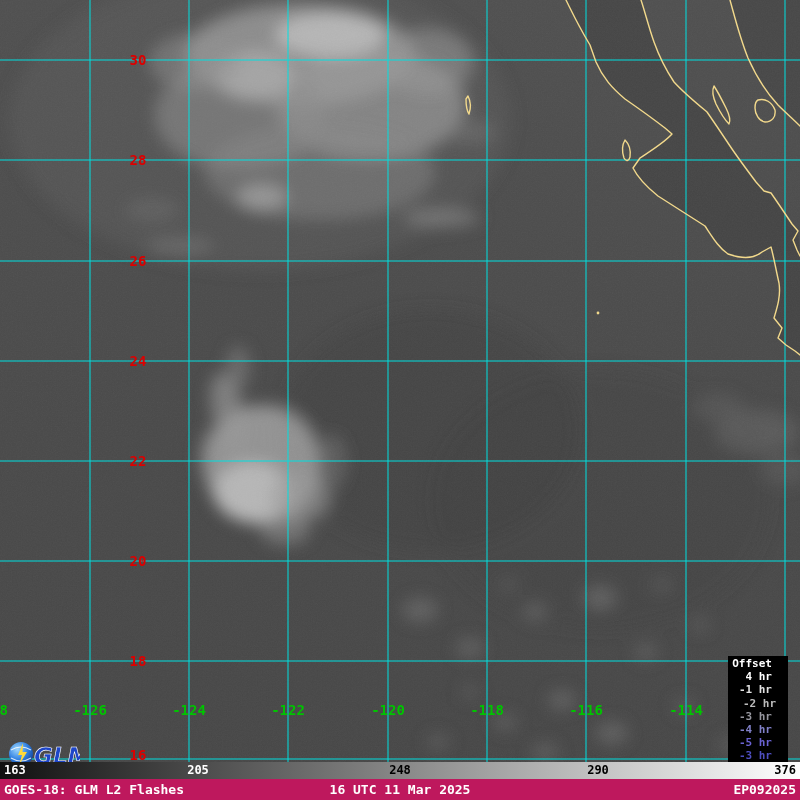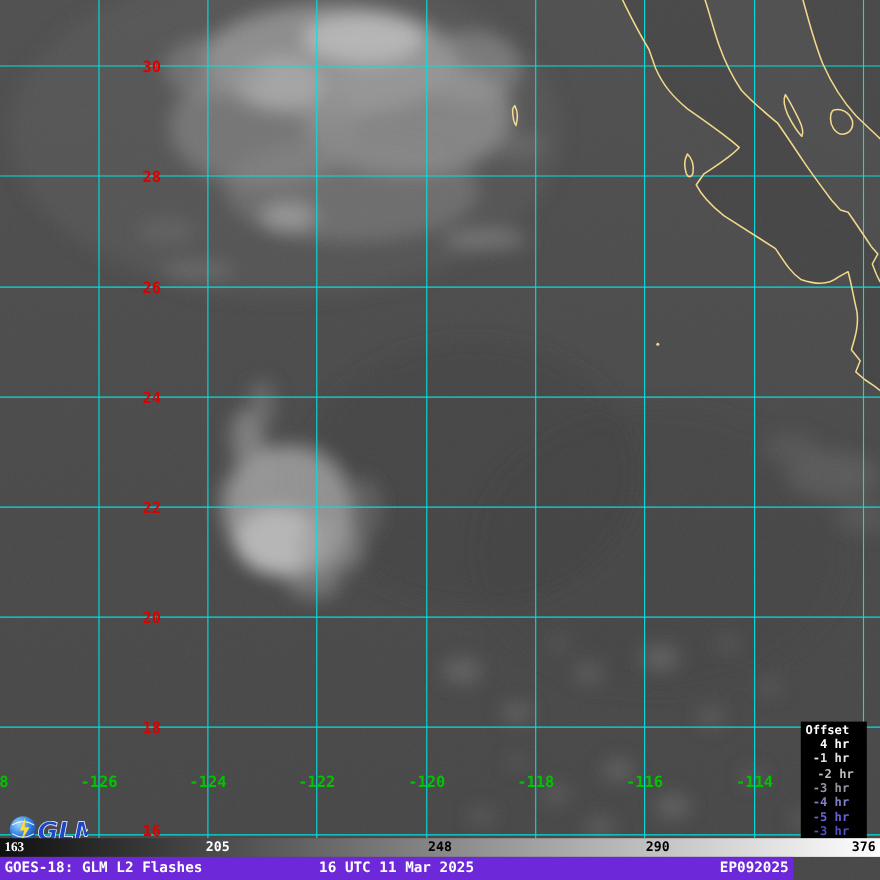--- a/index.html
+++ b/index.html
@@ -12,29 +12,29 @@
   .map-svg { position:absolute; top:0; left:0; display:block; }
   .map-label { font-family:"DejaVu Sans Mono","Liberation Mono",monospace; font-weight:bold; font-size:14px; }
 
   .colorbar {
     position:absolute; left:0; top:762px; width:800px; height:17px;
     background:linear-gradient(to right,#101010 0%,#ffffff 100%);
   }
   .colorbar .tick {
     position:absolute; top:1px; font-size:12px; font-weight:bold; white-space:nowrap;
   }
-  .tick.t0 { left:4px;  color:#ffffff;font-family:Liberation Serif, serif; }
+  .tick.t0 { left:4px;  color:#ffffff; }
   .tick.t1 { left:198px; transform:translateX(-50%); color:#ffffff; }
   .tick.t2 { left:400px; transform:translateX(-50%); color:#000000;text-align:right; }
   .tick.t3 { left:598px; transform:translateX(-50%); color:#000000;text-align:right; }
   .tick.t4 { right:4px; color:#000000; }
 
   .statusbar {
-    position:absolute; left:0; top:779px; width:721px; height:21px;
-    background:#6d28d9; color:#fff; font-size:13px; font-weight:bold;
+    position:absolute; left:0; top:779px; width:800px; height:21px;
+    background:#be185d; color:#fff; font-size:13px; font-weight:bold;
   }
   .statusbar .product   { position:absolute; left:4px;  top:3px; }
   .statusbar .timestamp { position:absolute; left:50%; top:3px; transform:translateX(-50%); }
   .statusbar .stormid   { position:absolute; right:4px; top:3px; }
 
   .offset-legend {
     position:absolute; right:12px; top:656px; width:60px; height:106px;
     background:#000; text-align:right; padding:1px 16px 0 0;
     font-size:11px; font-weight:bold; line-height:13.2px;
   }

